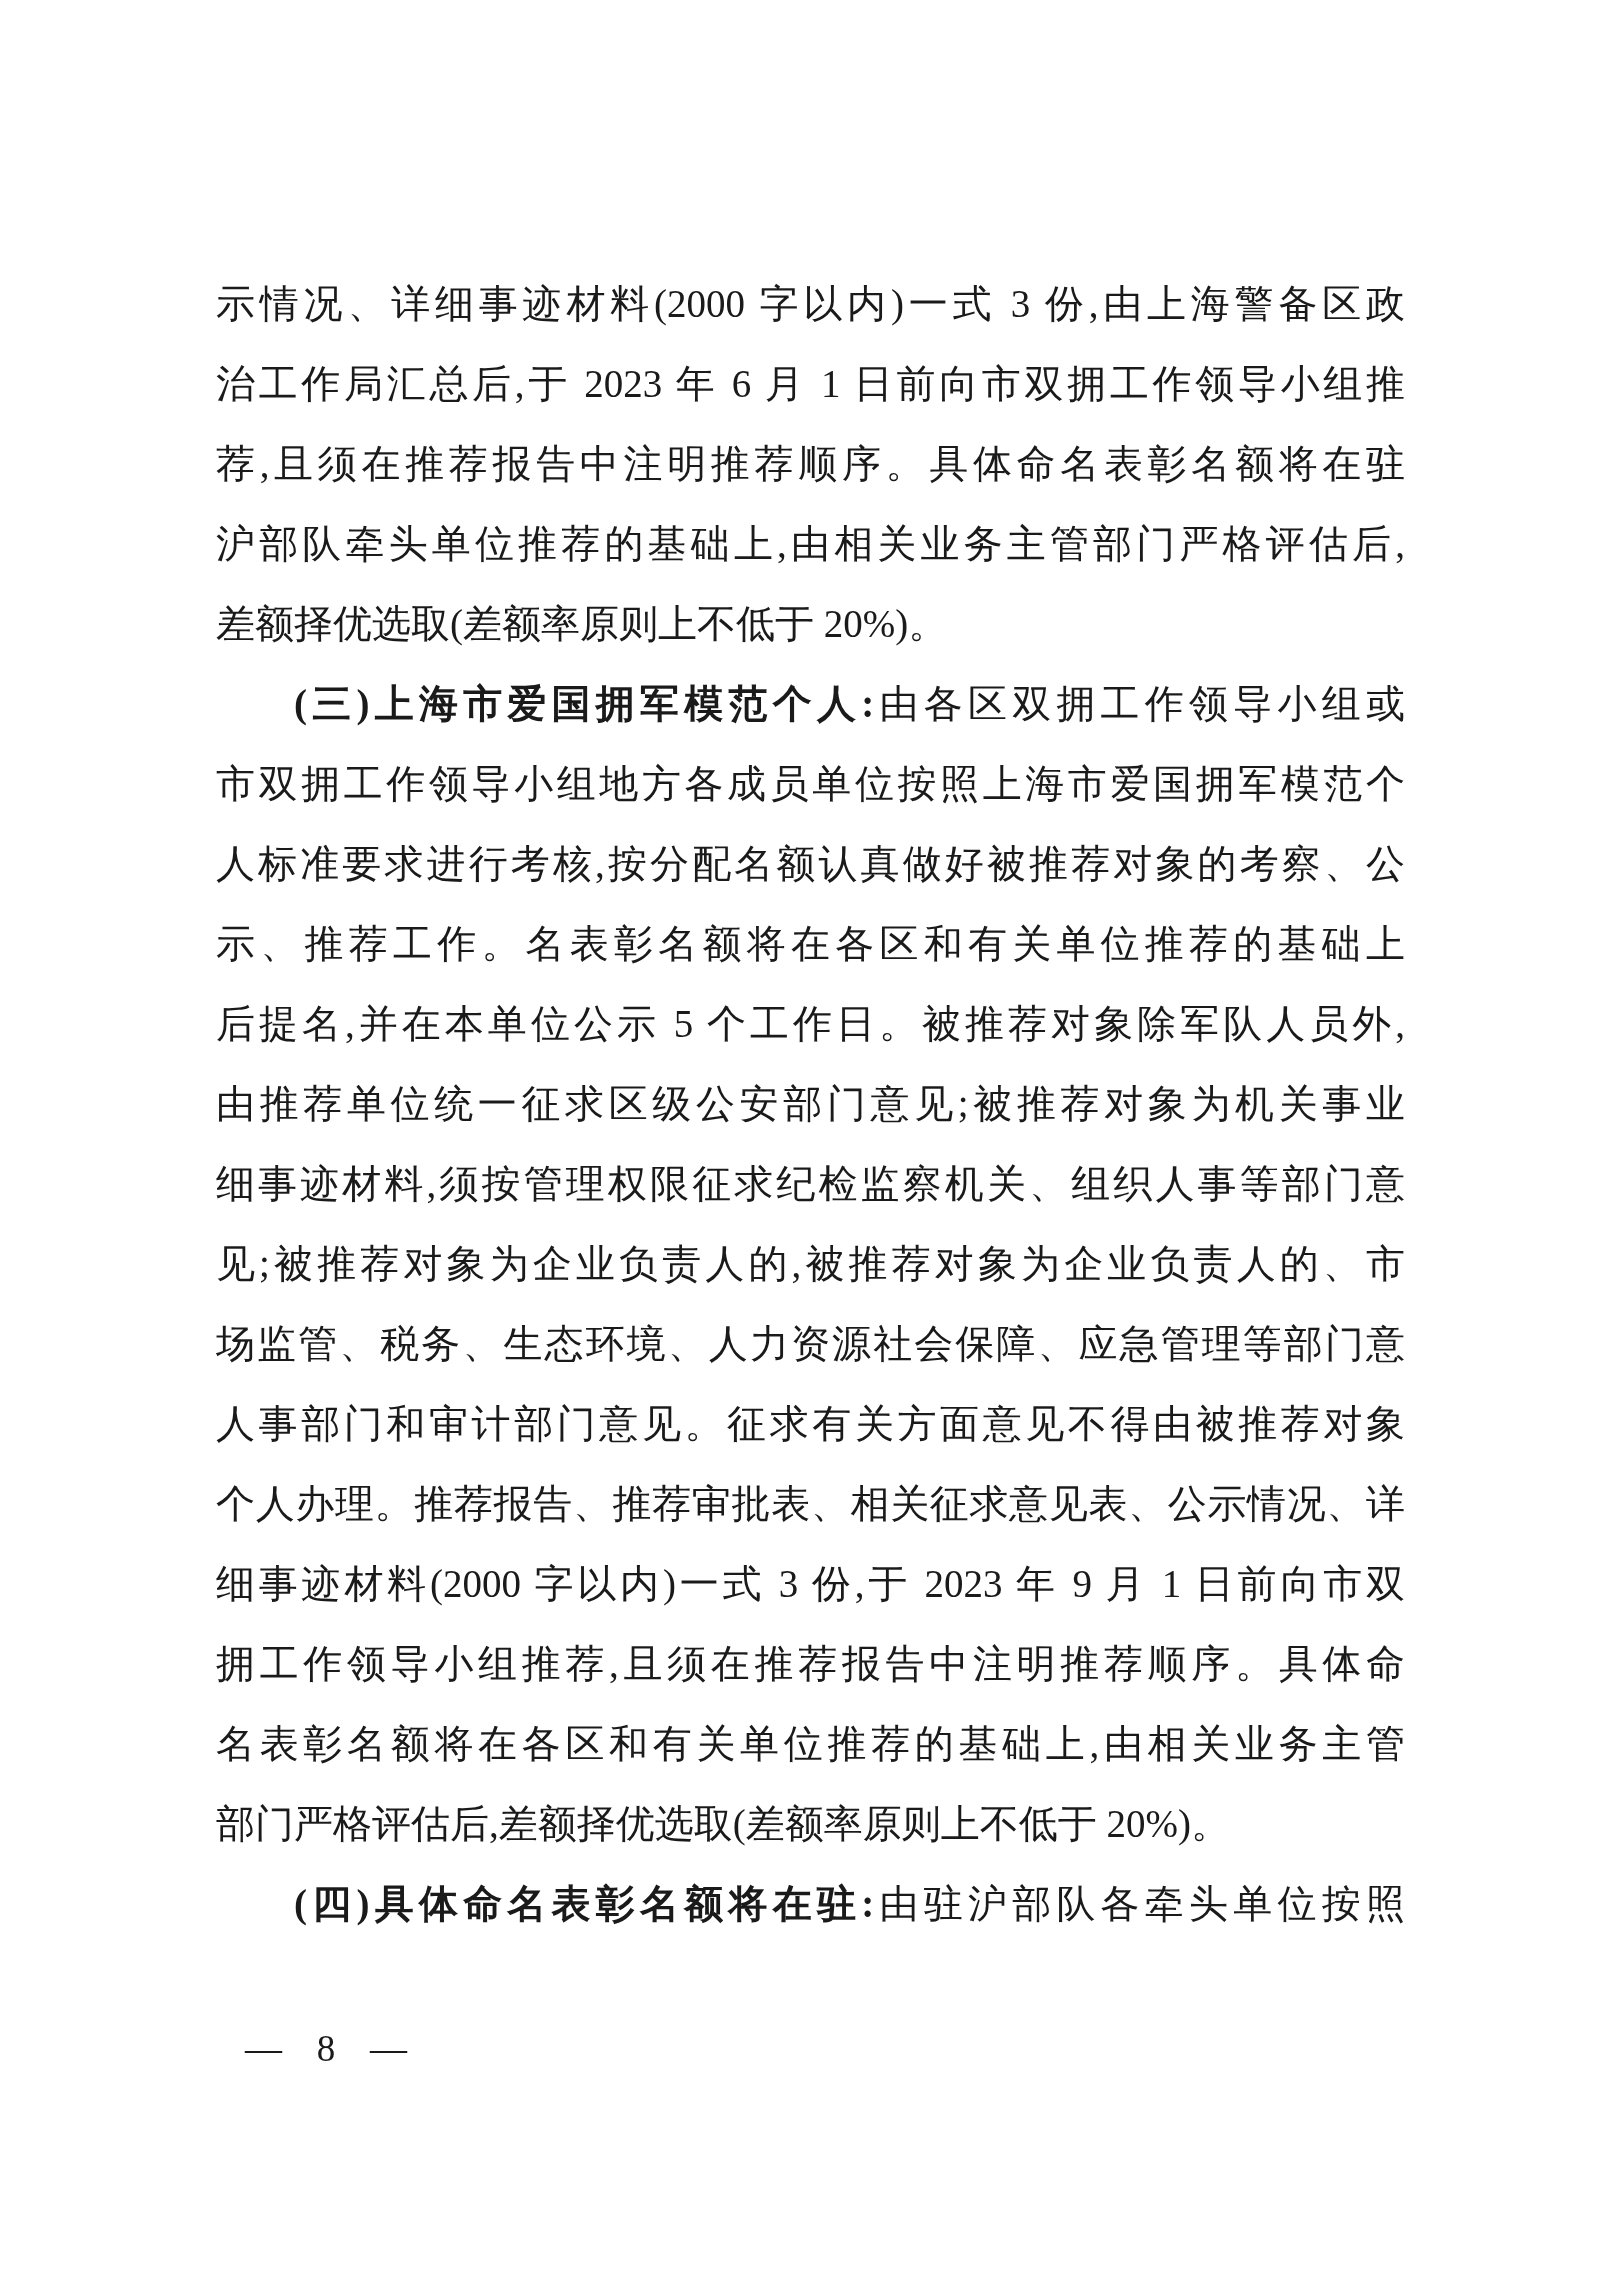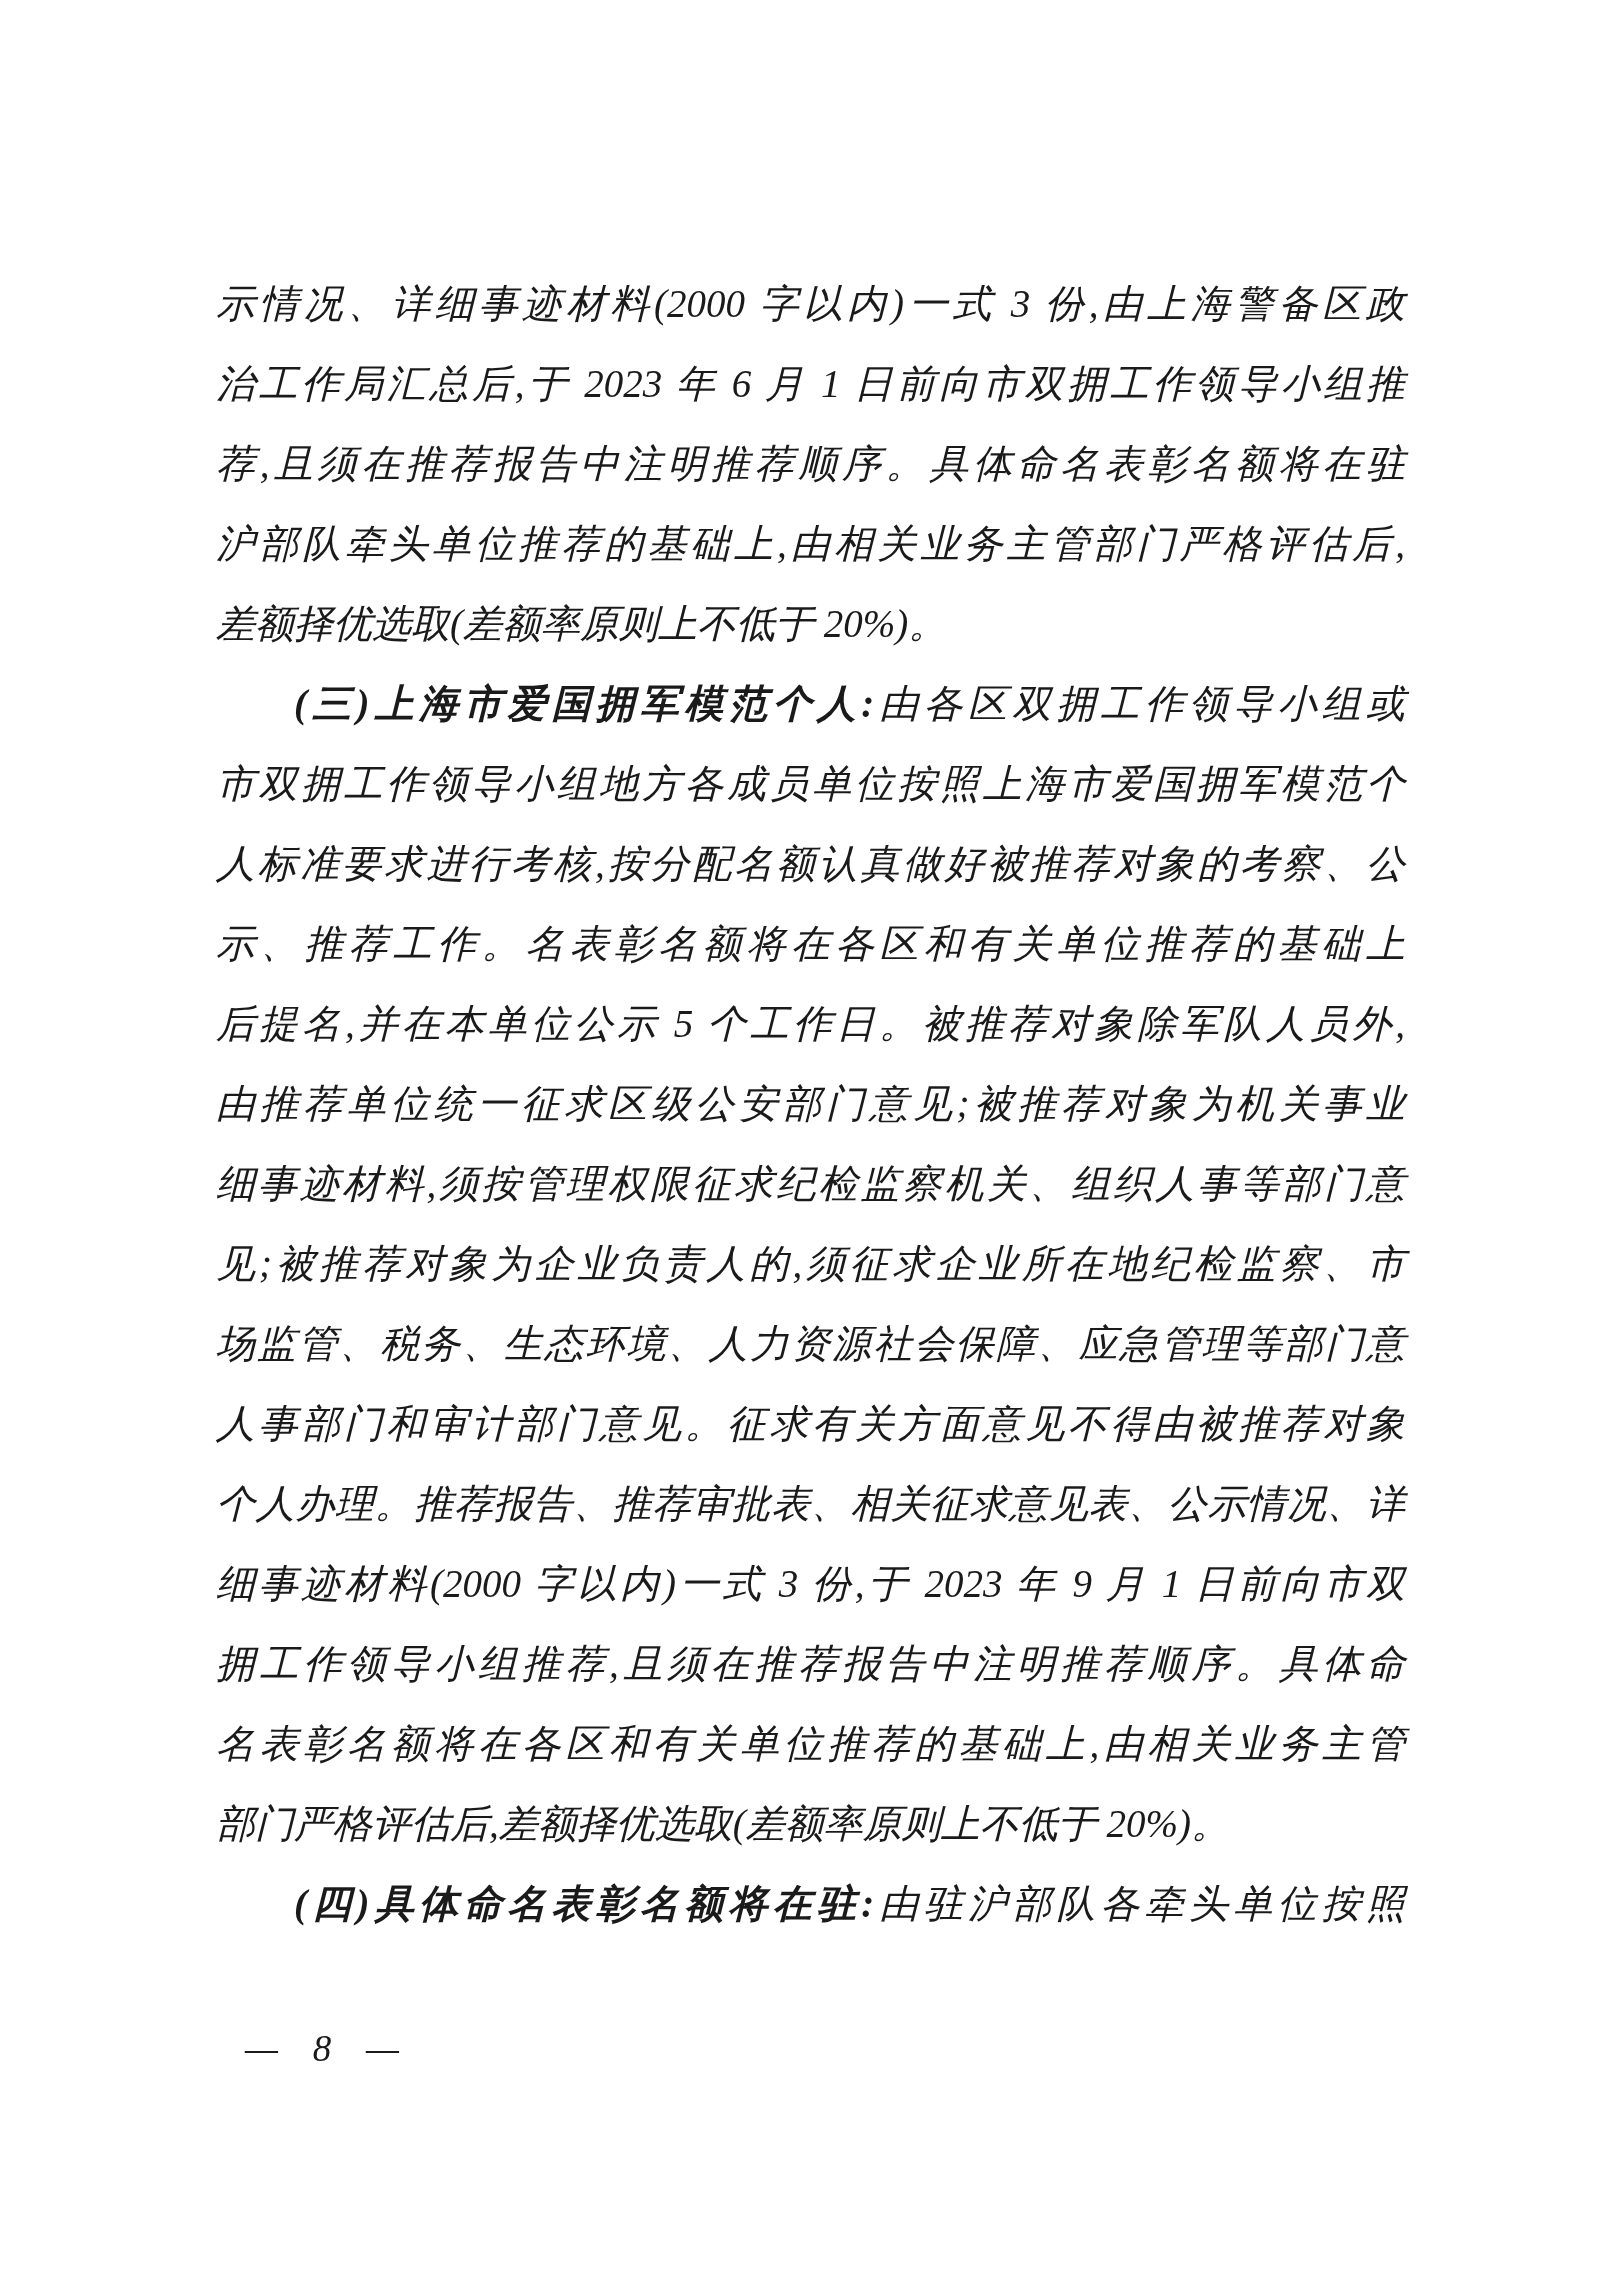--- a/index.html
+++ b/index.html
@@ -7,21 +7,20 @@
     padding: 0;
     background: #ffffff;
   }
   .page {
     position: relative;
     width: 1509px;
     height: 2293px;
     background: #ffffff;
     overflow: hidden;
     font-family: "Liberation Serif", "DejaVu Serif", serif;
-    font-style: italic;
   }
   .body-text {
     position: absolute;
     left: 216px;
     top: 264px;
     width: 1189px;
   }
   .text-line {
     height: 80px;
     line-height: 80px;
@@ -63,21 +62,21 @@
       <div class="text-line"><span class="seg">荐,且须在推荐报告中注明推荐顺序。具体命名表彰名额将在驻</span></div>
       <div class="text-line"><span class="seg">沪部队牵头单位推荐的基础上,由相关业务主管部门严格评估后,</span></div>
       <div class="text-line para-end"><span class="seg">差额择优选取(差额率原则上不低于 20%)。</span></div>
       <div class="text-line indent"><span class="seg bold">(三)上海市爱国拥军模范个人:</span><span class="seg">由各区双拥工作领导小组或</span></div>
       <div class="text-line"><span class="seg">市双拥工作领导小组地方各成员单位按照上海市爱国拥军模范个</span></div>
       <div class="text-line"><span class="seg">人标准要求进行考核,按分配名额认真做好被推荐对象的考察、公</span></div>
       <div class="text-line"><span class="seg">示、推荐工作。名表彰名额将在各区和有关单位推荐的基础上</span></div>
       <div class="text-line"><span class="seg">后提名,并在本单位公示 5 个工作日。被推荐对象除军队人员外,</span></div>
       <div class="text-line"><span class="seg">由推荐单位统一征求区级公安部门意见;被推荐对象为机关事业</span></div>
       <div class="text-line"><span class="seg">细事迹材料,须按管理权限征求纪检监察机关、组织人事等部门意</span></div>
-      <div class="text-line"><span class="seg">见;被推荐对象为企业负责人的,须征求企业所在地纪检监察、市</span></div>
+      <div class="text-line"><span class="seg">见;被推荐对象为企业负责人的,被推荐对象为企业负责人的、市</span></div>
       <div class="text-line"><span class="seg">场监管、税务、生态环境、人力资源社会保障、应急管理等部门意</span></div>
       <div class="text-line"><span class="seg">人事部门和审计部门意见。征求有关方面意见不得由被推荐对象</span></div>
       <div class="text-line"><span class="seg">个人办理。推荐报告、推荐审批表、相关征求意见表、公示情况、详</span></div>
       <div class="text-line"><span class="seg">细事迹材料(2000 字以内)一式 3 份,于 2023 年 9 月 1 日前向市双</span></div>
       <div class="text-line"><span class="seg">拥工作领导小组推荐,且须在推荐报告中注明推荐顺序。具体命</span></div>
       <div class="text-line"><span class="seg">名表彰名额将在各区和有关单位推荐的基础上,由相关业务主管</span></div>
       <div class="text-line para-end"><span class="seg">部门严格评估后,差额择优选取(差额率原则上不低于 20%)。</span></div>
       <div class="text-line indent"><span class="seg bold">(四)具体命名表彰名额将在驻:</span><span class="seg">由驻沪部队各牵头单位按照</span></div>
     </div>
   <div class="footer">— 8 —</div>

